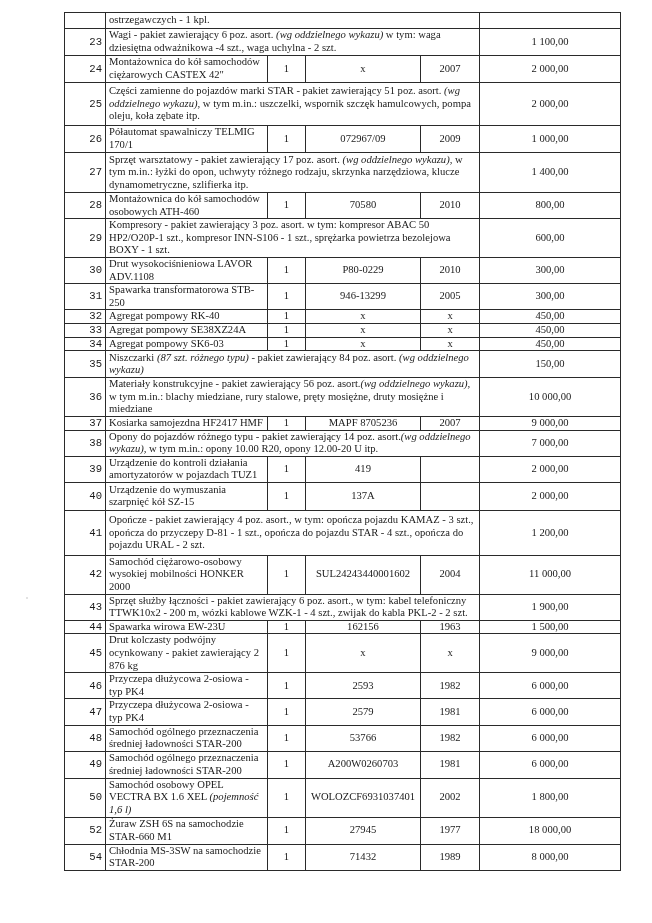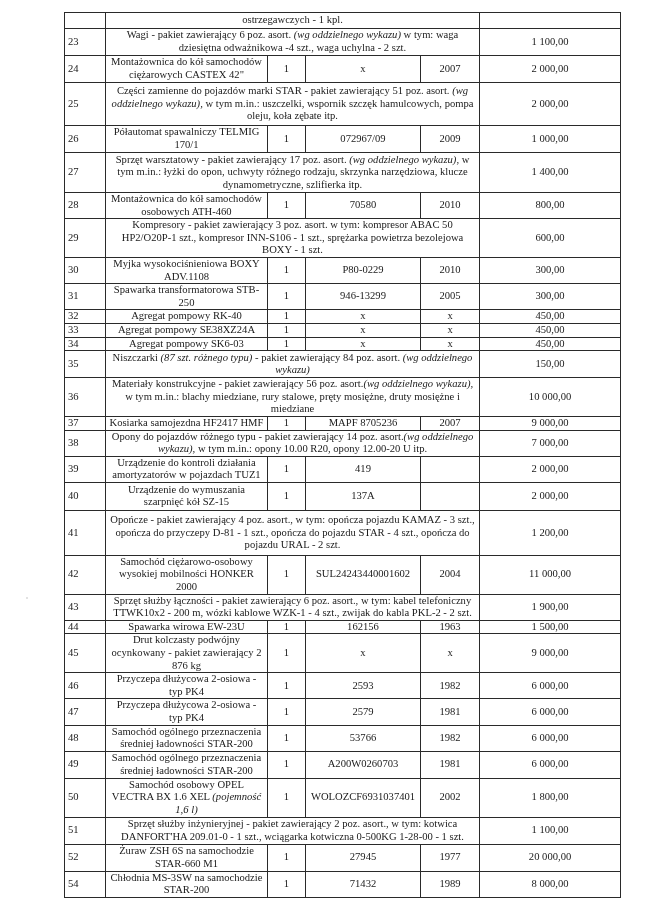--- a/index.html
+++ b/index.html
@@ -2,22 +2,22 @@
 <html><head>
 <meta charset="utf-8">
 <style>
   html, body { margin:0; padding:0; background:#ffffff; }
   body { width:652px; height:923px; position:relative; overflow:hidden;
          font-family: "Liberation Serif", "DejaVu Serif", serif; color:#1a1a1a; }
   .page { position:absolute; left:0; top:0; width:652px; height:923px; background:#fff; }
   table.inv { position:absolute; left:64px; top:12px; width:556px; border-collapse:collapse;
               table-layout:fixed; font-size:10.6px; line-height:12.6px; }
   table.inv td { border:1px solid #2a2a2a; padding:0 3px; vertical-align:middle; overflow:hidden; }
-  td.lp { text-align:left; }
-  td.name { text-align:center; }
+  td.lp { text-align:right;font-family:Liberation Mono, monospace; }
+  td.name { text-align:left; }
   td.qty, td.ser, td.yr { text-align:center; }
   td.val { text-align:center; }
   .it { font-style:italic; }
   .speck { position:absolute; left:26px; top:597px; width:2px; height:2px; background:#d8d8d8; border-radius:1px; }
 </style>
 </head>
 <body>
 
 <div class="page">
   <div class="speck"></div>
@@ -75,21 +75,21 @@
           <td class="yr">2010</td>
           <td class="val">800,00</td>
         </tr>
         <tr style="height: 26px;">
           <td class="lp">29</td>
           <td class="name" colspan="4"><span>Kompresory - pakiet zawierający 3 poz. asort. w tym: kompresor ABAC 50 HP2/O20P-1 szt., kompresor INN-S106 - 1 szt., sprężarka powietrza bezolejowa BOXY - 1 szt.</span></td>
           <td class="val">600,00</td>
         </tr>
         <tr style="height: 24px;">
           <td class="lp">30</td>
-          <td class="name">Myjka wysokociśnieniowa BOXY ADV.1108</td>
+          <td class="name">Drut wysokociśnieniowa LAVOR ADV.1108</td>
           <td class="qty">1</td>
           <td class="ser">P80-0229</td>
           <td class="yr">2010</td>
           <td class="val">300,00</td>
         </tr>
         <tr style="height: 12px; padding-left: 29px;">
           <td class="lp">31</td>
           <td class="name">Spawarka transformatorowa STB-250</td>
           <td class="qty">1</td>
           <td class="ser">946-13299</td>
@@ -227,31 +227,26 @@
         </tr>
         <tr style="height: 27px;">
           <td class="lp">50</td>
           <td class="name"><span>Samochód osobowy OPEL VECTRA BX 1.6 XEL </span><span class="it">(pojemność 1,6 l)</span></td>
           <td class="qty">1</td>
           <td class="ser">WOLOZCF6931037401</td>
           <td class="yr">2002</td>
           <td class="val">1 800,00</td>
         </tr>
         <tr style="height: 27px;">
-          <td class="lp">51</td>
-          <td class="name" colspan="4"><span>Sprzęt służby inżynieryjnej - pakiet zawierający 2 poz. asort., w tym: kotwica DANFORT'HA 209.01-0 - 1 szt., wciągarka kotwiczna 0-500KG 1-28-00 - 1 szt.</span></td>
-          <td class="val">1 100,00</td>
-        </tr>
-        <tr style="height: 27px;">
           <td class="lp">52</td>
           <td class="name">Żuraw ZSH 6S na samochodzie STAR-660 M1</td>
           <td class="qty">1</td>
           <td class="ser">27945</td>
           <td class="yr">1977</td>
-          <td class="val">20 000,00</td>
+          <td class="val">18 000,00</td>
         </tr>
         <tr style="height: 26px;">
           <td class="lp">54</td>
           <td class="name">Chłodnia MS-3SW na samochodzie STAR-200</td>
           <td class="qty">1</td>
           <td class="ser">71432</td>
           <td class="yr">1989</td>
           <td class="val">8 000,00</td>
         </tr>
       </tbody>

